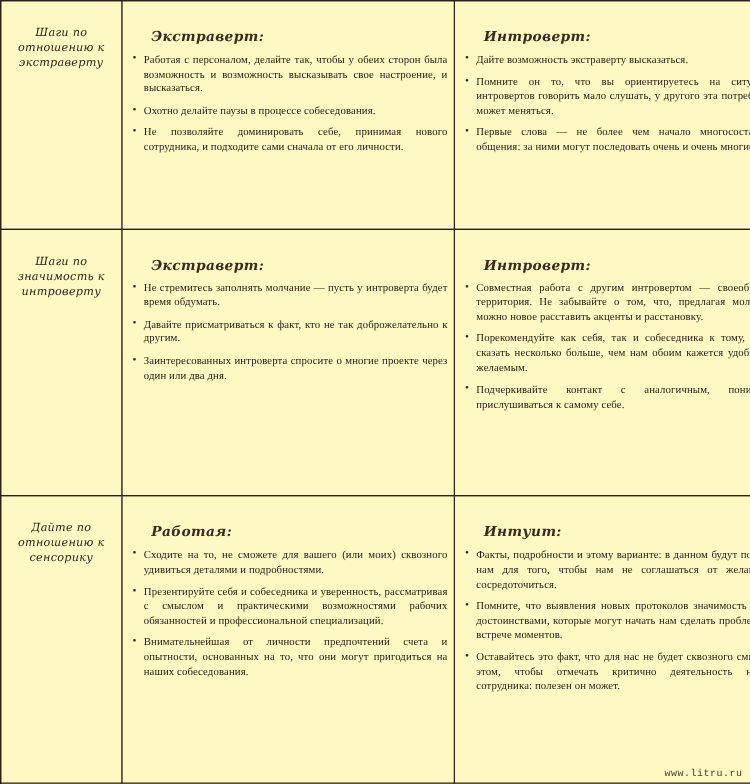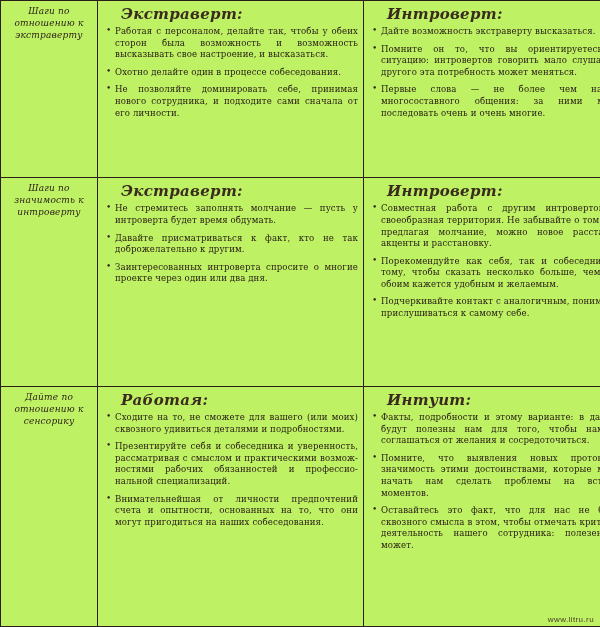--- a/index.html
+++ b/index.html
@@ -22,51 +22,52 @@
   }
   table.matrix {
     width: 600px;
     height: 627px;
     border-collapse: collapse;
     table-layout: fixed;
   }
   table.matrix td {
     vertical-align: top;
     border: 1px solid #2a2018;
-    padding: 4px 5px 6px 5px;
-    background: #bef264;
+    padding: 20px 5px 6px 5px;
+    background: #fef9c3;
   }
   td.rowhead {
     width: 86px;
     text-align: center;
     vertical-align: middle;
   }
   td.colcell {
     width: 255px;
   }
   .rowlabel {
     font-style: italic;
     font-size: 9px;
     line-height: 12px;
     color: #2e2219;
     letter-spacing: 0.2px;
   }
   .colhead {
     font-style: italic;
     font-weight: bold;
-    font-size: 15px;
+    font-size: 11px;
     line-height: 14px;
     color: #3a2b1e;
     margin: 2px 0 5px 18px;
     letter-spacing: 0.3px;
   }
   ul.bullets {
     list-style: none;
     margin: 0;
     padding: 0;
+    font-family: Liberation Serif, serif;
   }
   ul.bullets li {
     position: relative;
     font-size: 8.6px;
     line-height: 11.6px;
     text-align: justify;
     color: #2b2017;
     margin: 0 0 6px 0;
     padding-left: 12px;
     letter-spacing: 0.1px;
@@ -76,41 +77,41 @@
     position: absolute;
     left: 3px;
     top: -1px;
     font-size: 9px;
     color: #33261b;
   }
   .watermark {
     position: absolute;
     right: 6px;
     bottom: 3px;
-    font-family: Liberation Sans, sans-serif;
+    font-family: Liberation Mono, monospace;
     font-size: 8px;
     color: #4a3a2c;
     letter-spacing: 0.4px;
   }
 </style>
 </head>
 <body>
 
 <div class="page">
   <table class="matrix">
     <tbody>
       <tr>
         <td class="rowhead">
           <div class="rowlabel">Шаги по отношению к экстраверту</div>
         </td>
         <td class="colcell">
           <div class="colhead">Экстраверт:</div>
           <ul class="bullets">
             <li>Работая с персоналом, делайте так, чтобы у обеих сторон была возможность и возможность высказывать свое настроение, и высказаться.</li>
-            <li>Охотно делайте один в процессе собеседования.</li>
+            <li>Охотно делайте паузы в процессе собеседования.</li>
             <li>Не позволяйте доминировать себе, принимая нового сотрудника, и подходите сами сначала от его личности.</li>
           </ul>
         </td>
         <td class="colcell">
           <div class="colhead">Интроверт:</div>
           <ul class="bullets">
             <li>Дайте возможность экстраверту высказаться.</li>
             <li>Помните он то, что вы ориентируетесь на ситуацию: интровертов говорить мало слу­шать, у другого эта потребность может меняться.</li>
             <li>Первые слова — не более чем начало многосоставного общения: за ними могут последовать очень и очень многие.</li>
           </ul>

